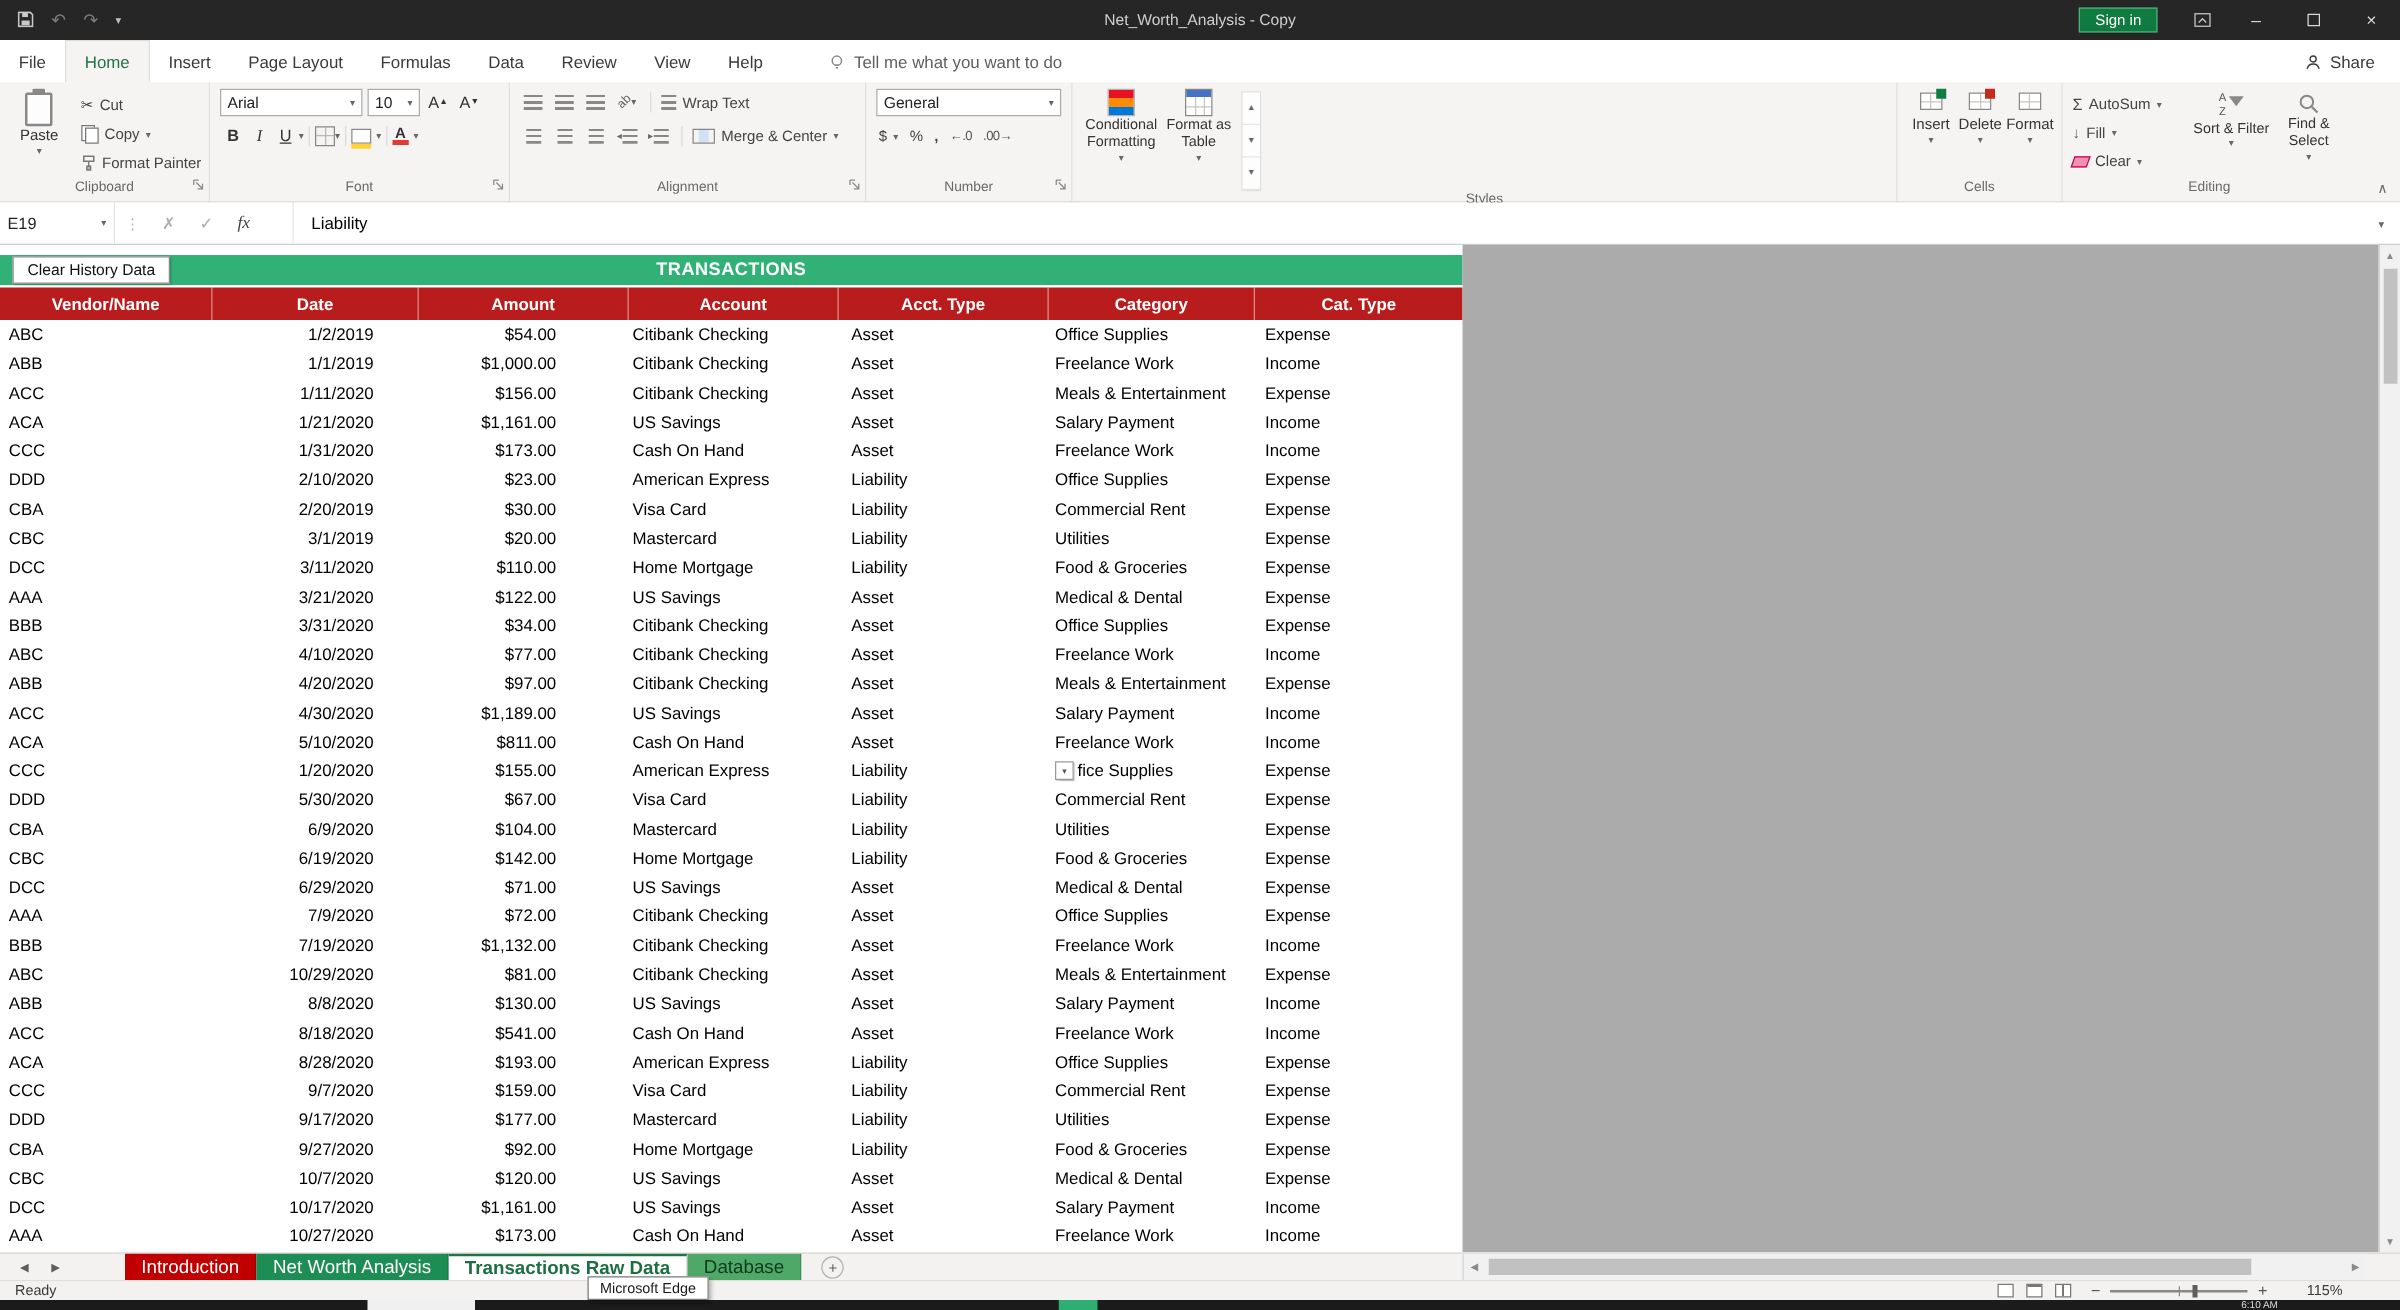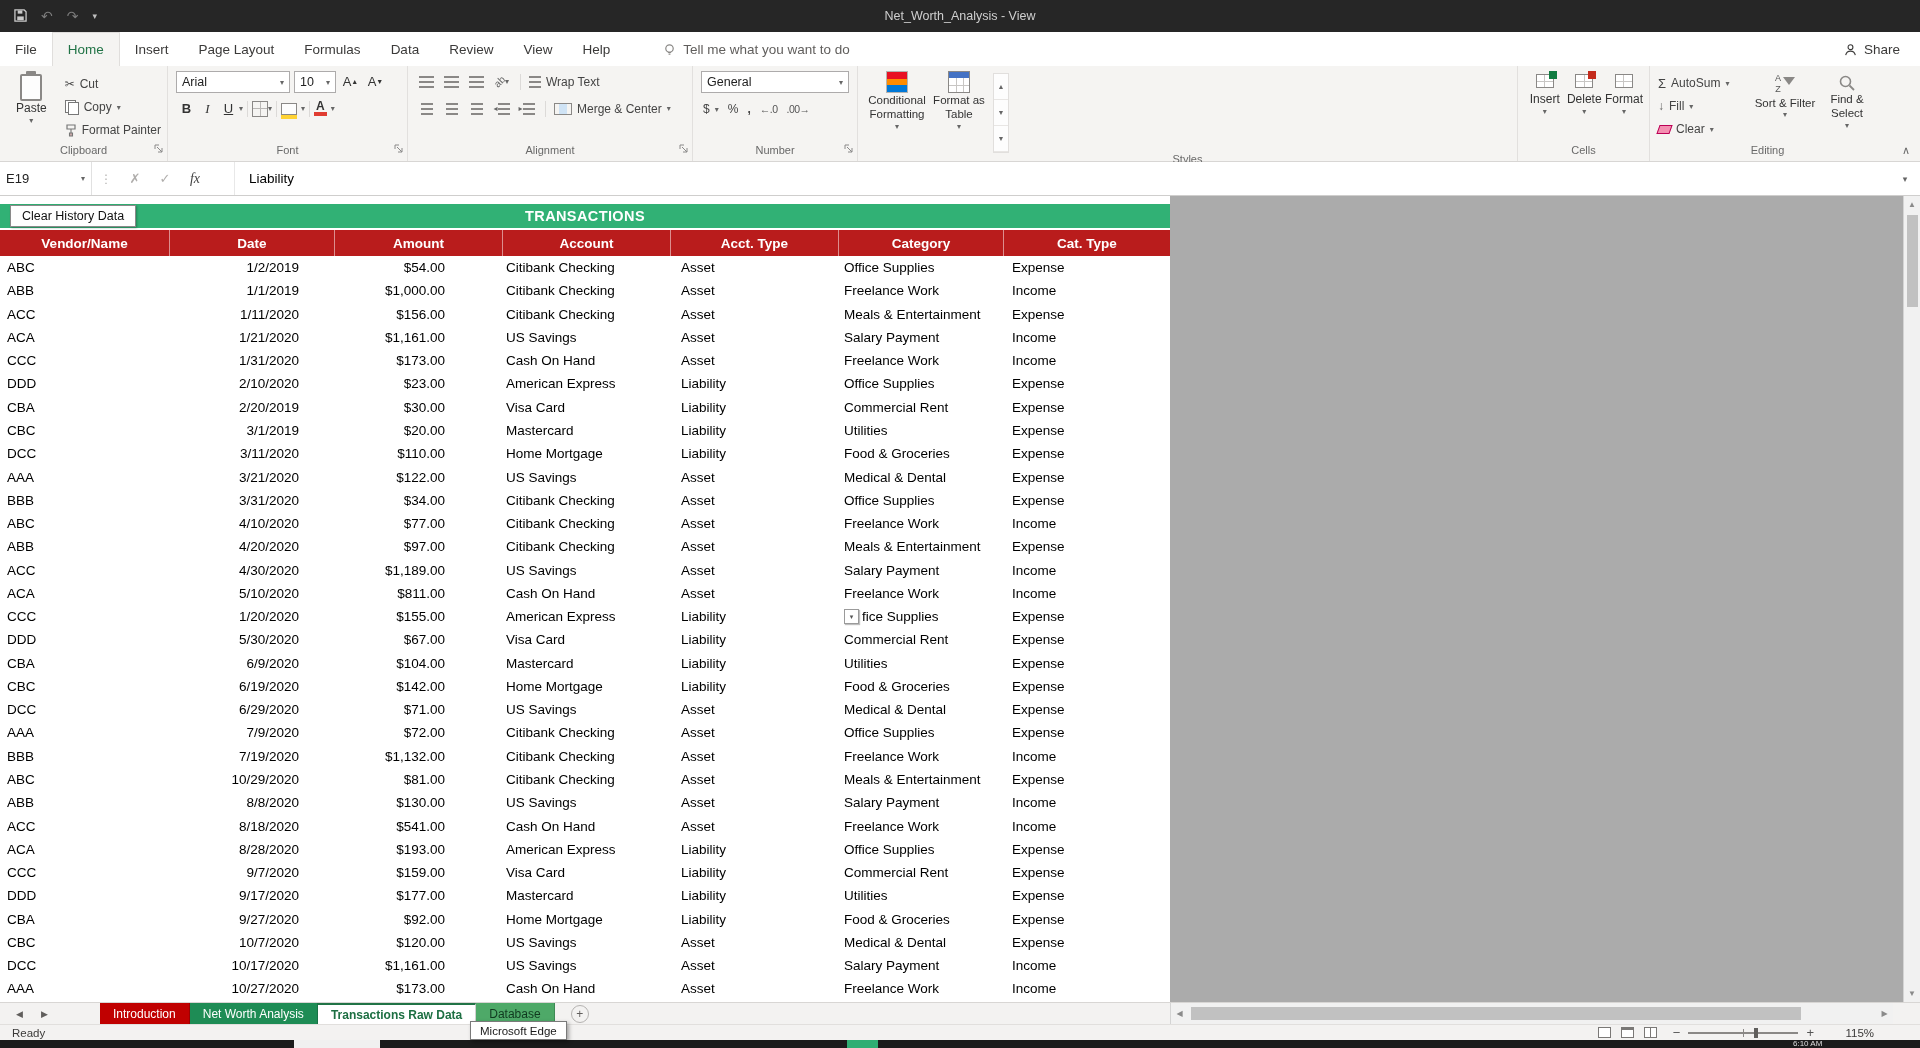--- a/index.html
+++ b/index.html
@@ -102,21 +102,21 @@
   .th:last-child { border-right:none; }
   #tbl-body { position:absolute; left:0; top:60px; width:1170px; }
   .tr { display:flex; height:23.27px; align-items:center; }
   .td { font-size:13.5px; color:#000; white-space:nowrap; overflow:hidden; height:100%; display:flex; align-items:center; }
   .td.ar { justify-content:flex-end; }
   .dd { display:inline-flex; width:15px; height:15px; border:1px solid #9a9a9a; background:#fff; align-items:center; justify-content:center; font-size:7px; color:#555; margin-right:3px; box-shadow:1px 1px 1px rgba(0,0,0,.25); flex:none; }
 
   
   #tabbar { position:absolute; top:1002px; left:0; width:1920px; height:22px; background:#f3f2f1; border-top:1px solid #d8d6d4; display:flex; align-items:stretch; }
   .tab-scroll { display:flex; align-items:center; gap:18px; padding:0 16px; color:#605e5c; font-size:9px; width:100px; }
-  .sheet-tab { height:100%; display:flex; align-items:center; padding:0 13px; font-size:12px; border-right:1px solid rgba(0,0,0,.18); position:relative; }
+  .sheet-tab { height:100%; display:flex; align-items:center; padding:0 13px; font-size:15px; border-right:1px solid rgba(0,0,0,.18); position:relative; }
   .sheet-tab.active { font-weight:bold; border-top:2px solid #217346; }
   .newsheet { width:18px; height:18px; margin-left:16px; align-self:center; display:flex; align-items:center; justify-content:center; color:#605e5c; border:1px solid #b5b3b1; border-radius:50%; font-size:12px; line-height:1; }
   #hscroll { position:absolute; left:1170px; top:1003px; width:723px; height:21px; background:#f1f1f1; border-left:1px solid #d4d4d4; display:flex; align-items:center; }
   .hs-a { width:17px; text-align:center; font-size:8px; color:#8a8a8a; }
   .hs-thumb { height:13px; width:610px; background:#c1c1c1; margin-left:3px; }
   #hscroll .hspacer { flex:1; }
 
   
   #statusbar { position:absolute; top:1024px; left:0; width:1920px; height:16px; background:#f3f2f1; border-top:1px solid #e1dfdd; display:flex; align-items:center; font-size:11.5px; color:#3b3a39; }
   #status-mode { padding-left:12px; }
@@ -147,21 +147,35 @@
       <svg width="13" height="13" viewBox="0 0 14 14">
           <path d="M1 1h10l2 2v10H1z" fill="none" stroke="#c9c9c9" stroke-width="1.4"></path>
           <rect x="3.5" y="8" width="7" height="4" fill="#c9c9c9"></rect>
           <rect x="4" y="1.5" width="5" height="3.5" fill="#c9c9c9"></rect>
         </svg>
     </span>
     <span class="qbtn dim">↶</span>
     <span class="qbtn dim">↷</span>
     <span class="qcaret">▾</span>
   </div>
-  <div id="win-title">Net_Worth_Analysis - View</div>
+  <div id="win-title">Net_Worth_Analysis - Copy</div>
+  <div class="tb-right">
+    <button id="signin-btn">Sign in</button>
+    <span class="tb-icon">
+      <svg width="14" height="12" viewBox="0 0 14 12">
+          <rect x="1" y="1" width="12" height="10" fill="none" stroke="#c9c9c9"></rect>
+          <path d="M4 8l3-3 3 3" fill="none" stroke="#c9c9c9"></path>
+        </svg>
+    </span>
+    <span class="win-btn">–</span>
+    <span class="win-btn">
+        <span class="max-box"></span>
+      </span>
+    <span class="win-btn">×</span>
+  </div>
 </div>
 
 <div id="menubar">
   <div id="menu-tabs" style="display:flex;">
       <div class="menu-tab">File</div>
       <div class="menu-tab active">Home</div>
       <div class="menu-tab">Insert</div>
       <div class="menu-tab">Page Layout</div>
       <div class="menu-tab">Formulas</div>
       <div class="menu-tab">Data</div>

